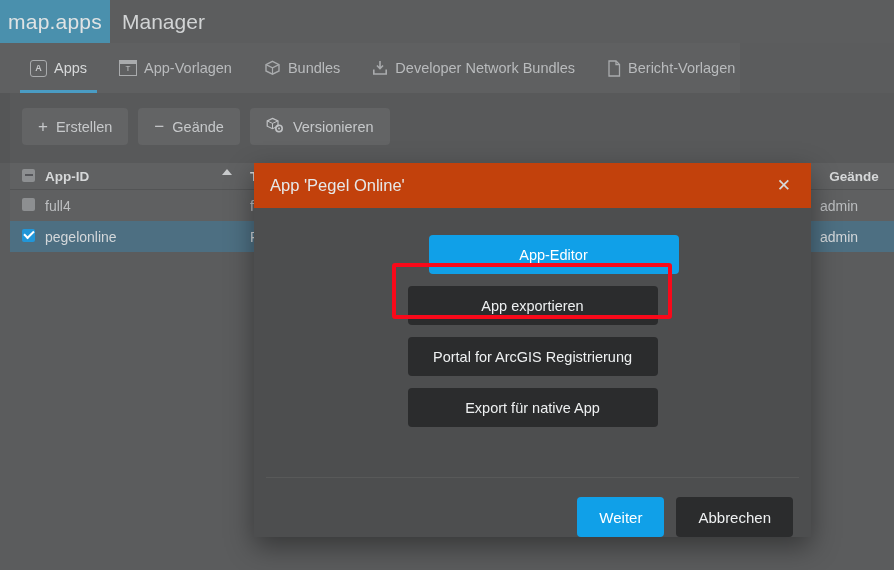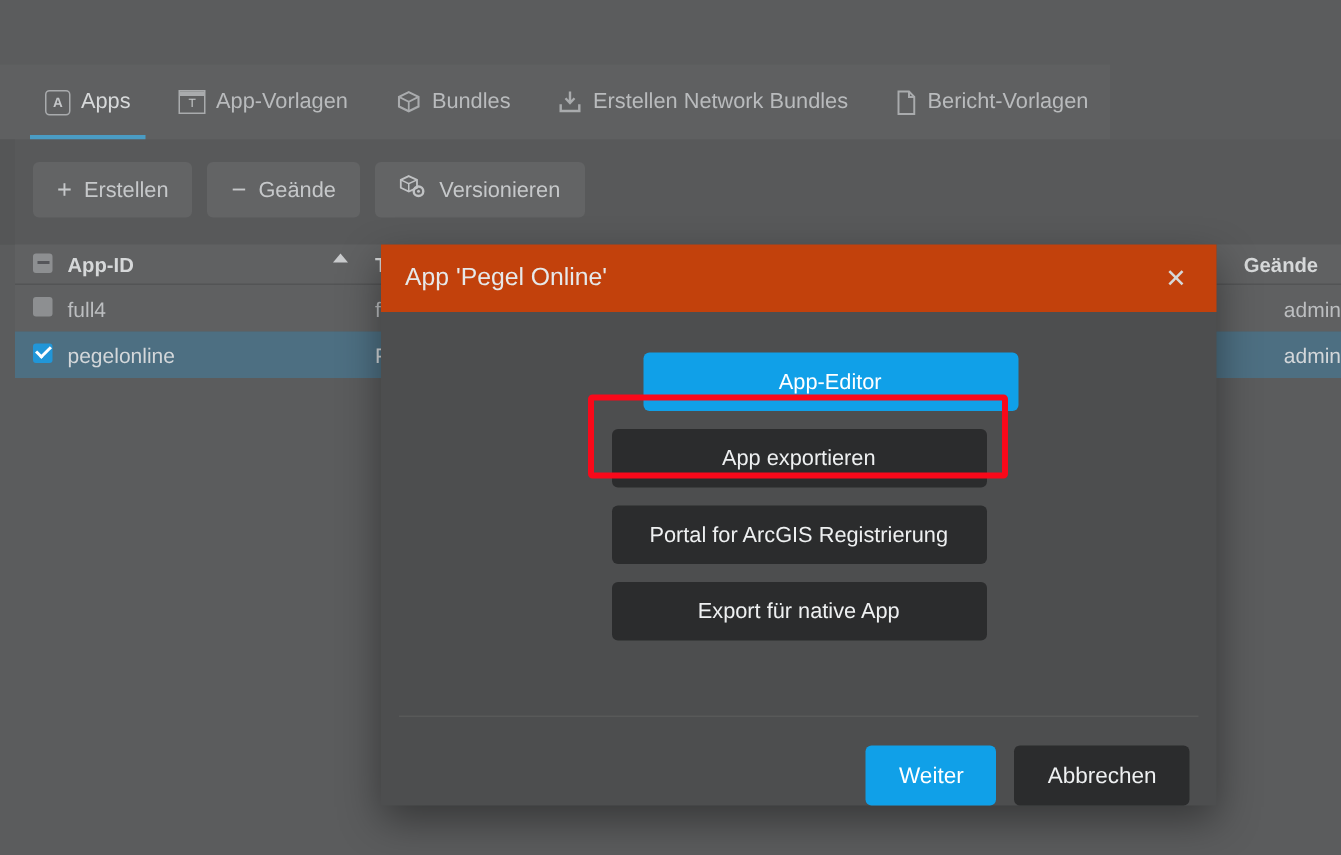--- a/index.html
+++ b/index.html
@@ -182,21 +182,21 @@
     display: flex;
     align-items: center;
     font-size: 14px;
     color: #bcbec0;
   }
   .row.r0 { top: 27px; background: #5f6061; }
   .row.r1 { top: 58px; background: #4d6f82; color: #d3d7da; }
 
   .cell-id   { width: 232px; display: flex; align-items: flex-start; gap: 10px; padding-left: 12px; box-sizing: border-box; }
   .cell-title{ width: 570px; padding-left: 8px; box-sizing: border-box; overflow: hidden; white-space: nowrap; }
-  .cell-mod  { width: 82px; padding-left: 8px; box-sizing: border-box; text-align: right; }
+  .cell-mod  { width: 82px; padding-left: 8px; box-sizing: border-box; text-align: left; }
   .thead .cell-mod { text-align: center; padding-right: 6px; }
 
   .cb {
     width: 13px; height: 13px;
     border-radius: 2px;
     display: inline-flex;
     align-items: center;
     justify-content: center;
     flex: none;
     cursor: pointer;
@@ -322,20 +322,26 @@
     font-family: "Liberation Sans", sans-serif;
   }
   .foot-btn.primary { background: #10a0e8; color: #ffffff; }
   .foot-btn.secondary { background: #2b2c2d; color: #eef0f1; margin-top: 14px; }
 </style>
 </head>
 <body>
 
 <div id="root">
 
+  <div class="topbar">
+    <div class="brand-badge">
+      <span>map.apps</span>
+    </div>
+    <div class="app-title">Manager</div>
+  </div>
 
   <div class="tabstrip">
 
     <div class="tab active">
       <span class="ic">
           <span class="icon-apps">A</span>
         </span>
       <span>Apps</span>
     </div>
 
@@ -358,21 +364,21 @@
       <span>Bundles</span>
     </div>
 
     <div class="tab">
       <span class="ic">
         <svg width="16" height="16" viewBox="0 0 16 16">
           <path d="M8 1 L8 8 M5 5.5 L8 8.7 L11 5.5" fill="none" stroke="#a9abad" stroke-width="1.6"></path>
           <path d="M1.8 9.5 L1.8 14 L14.2 14 L14.2 9.5" fill="none" stroke="#a9abad" stroke-width="1.6"></path>
         </svg>
       </span>
-      <span>Erstellen Network Bundles</span>
+      <span>Developer Network Bundles</span>
     </div>
 
     <div class="tab">
       <span class="ic">
         <svg width="14" height="17" viewBox="0 0 14 17">
           <path d="M2 1 L9 1 L12.5 4.6 L12.5 16 L2 16 Z" fill="none" stroke="#a9abad" stroke-width="1.3"></path>
           <path d="M9 1 L9 4.6 L12.5 4.6" fill="none" stroke="#a9abad" stroke-width="1.3"></path>
         </svg>
       </span>
       <span>Bericht-Vorlagen</span>

